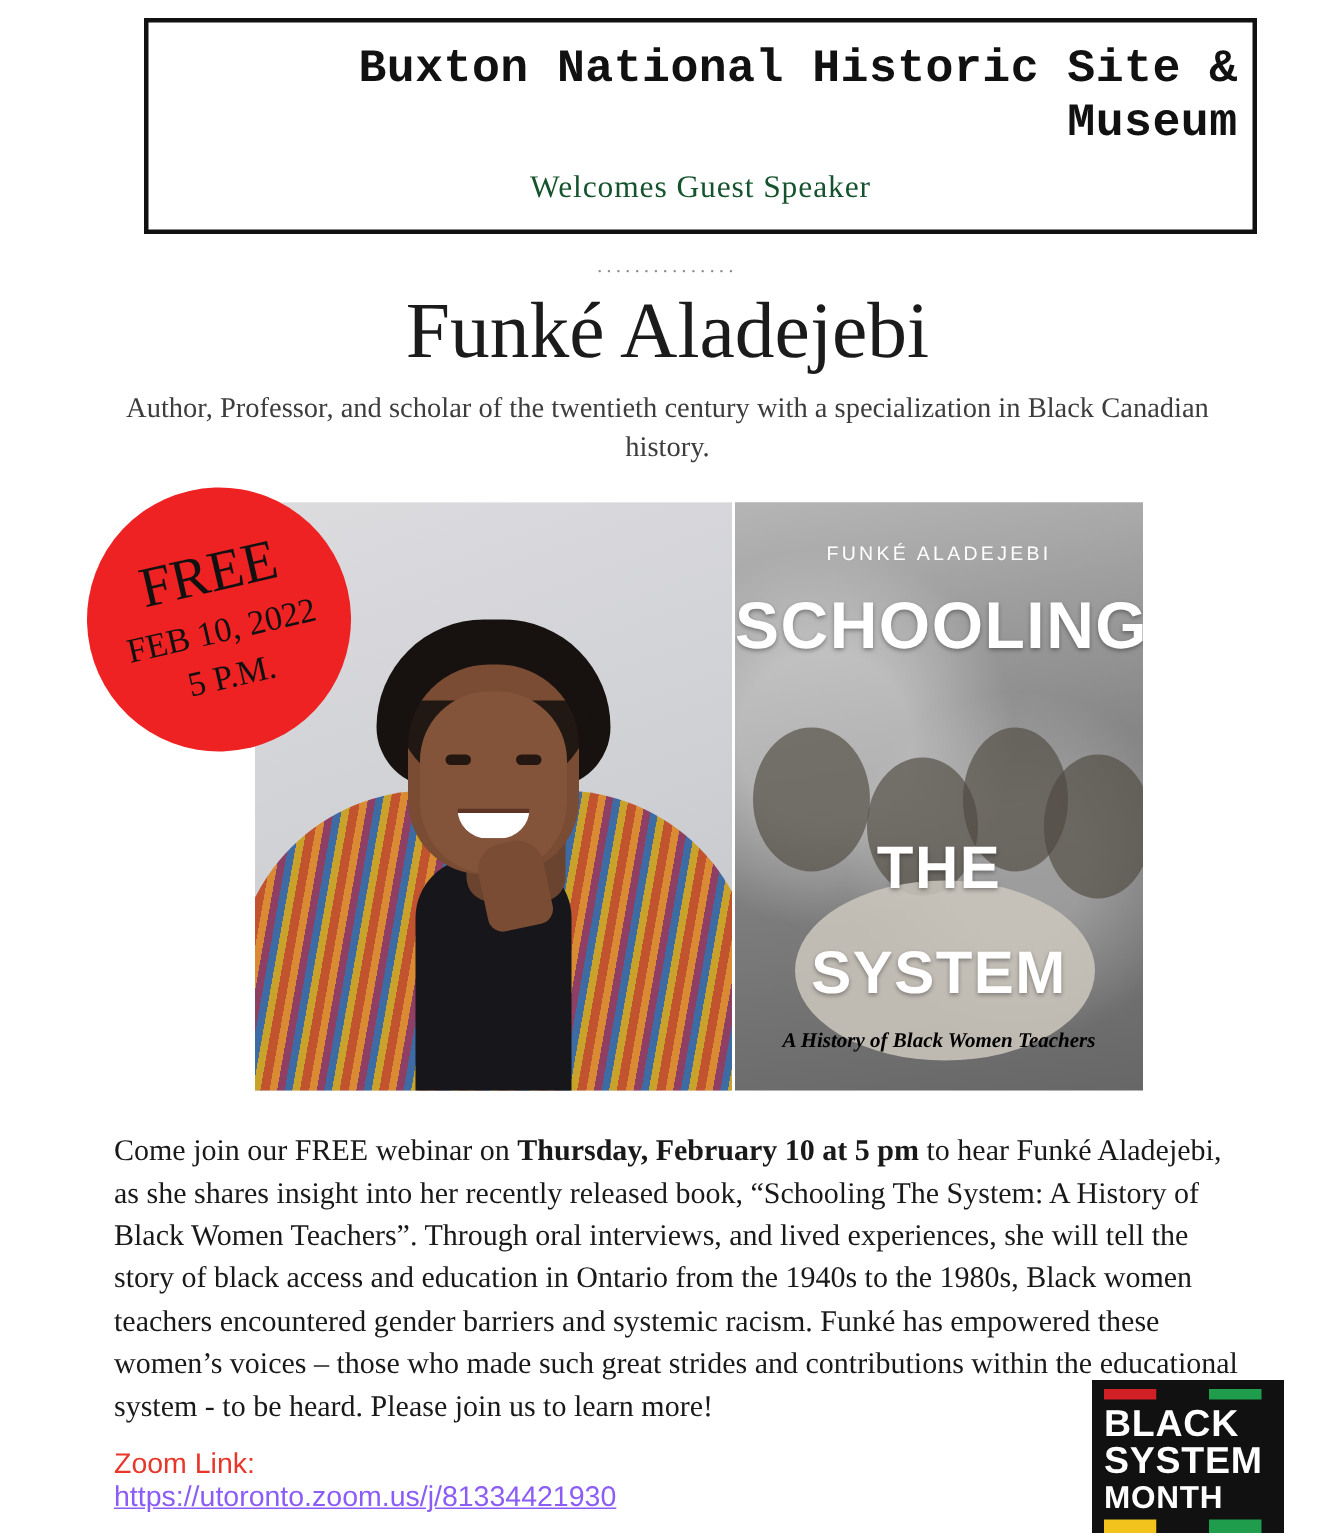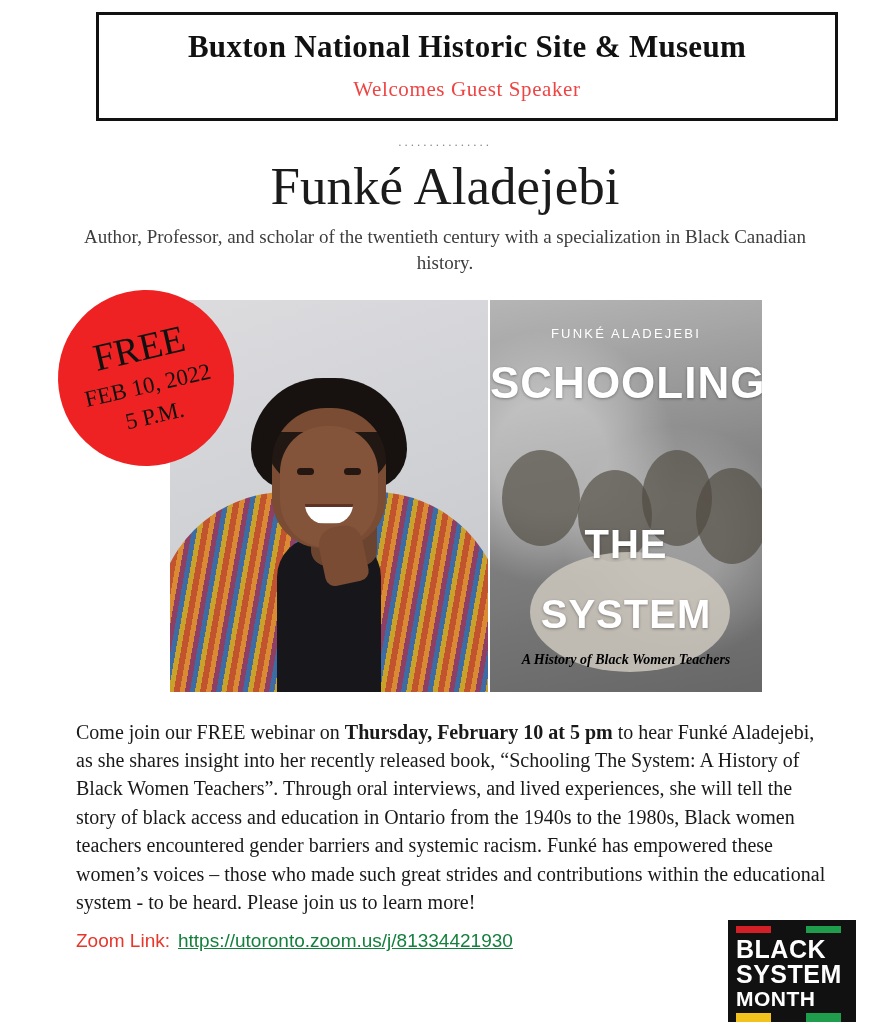--- a/index.html
+++ b/index.html
@@ -25,32 +25,33 @@
   }
 
   
   .header-box {
     margin: 12px 52px 0 96px;
     border: 3px solid #111;
     padding: 14px 10px 16px 10px;
     text-align: center;
   }
   .header-title {
-    font-family: Liberation Serif, serif;
+    font-family: Liberation Mono, monospace;
     font-weight: bold;
     font-size: 31px;
     letter-spacing: 0.3px;
     color: #111;
     line-height: 1.15;
+    text-align: right;
   }
   .header-sub {
     margin-top: 12px;
     font-family: "Liberation Serif", serif;
     font-size: 21px;
-    color: #ef4444;
+    color: #14532d;
     letter-spacing: 0.6px;
   }
 
   
   .dot-divider {
     text-align: center;
     margin-top: 14px;
     color: #8a8a8a;
     font-size: 13px;
     letter-spacing: 3px;
@@ -300,24 +301,25 @@
   }
   .body-text b { font-weight: bold; }
 
   
   .zoom-row {
     margin: 14px 0 0 76px;
     display: flex;
     align-items: baseline;
     font-family: "Liberation Sans", sans-serif;
     font-size: 19px;
+    flex-direction: column;
   }
   .zoom-label { color: #e8362a; margin-right: 8px; }
   .zoom-link {
-    color: #15803d;
+    color: #8b5cf6;
     text-decoration: underline;
   }
 
   
   .bhm-logo {
     position: absolute;
     right: 34px;
     bottom: 14px;
     width: 128px;
     background: #111;

